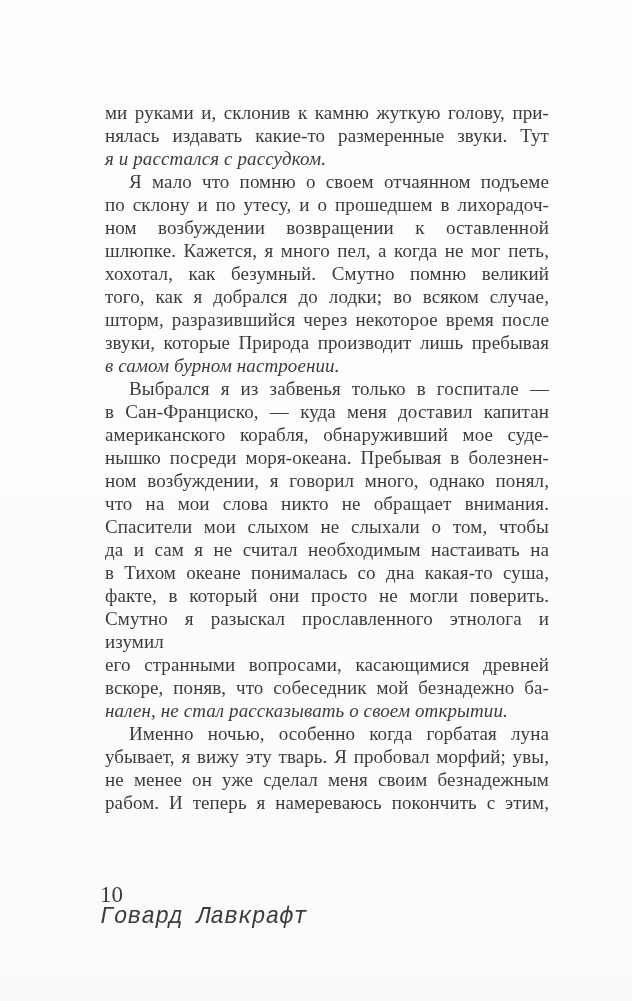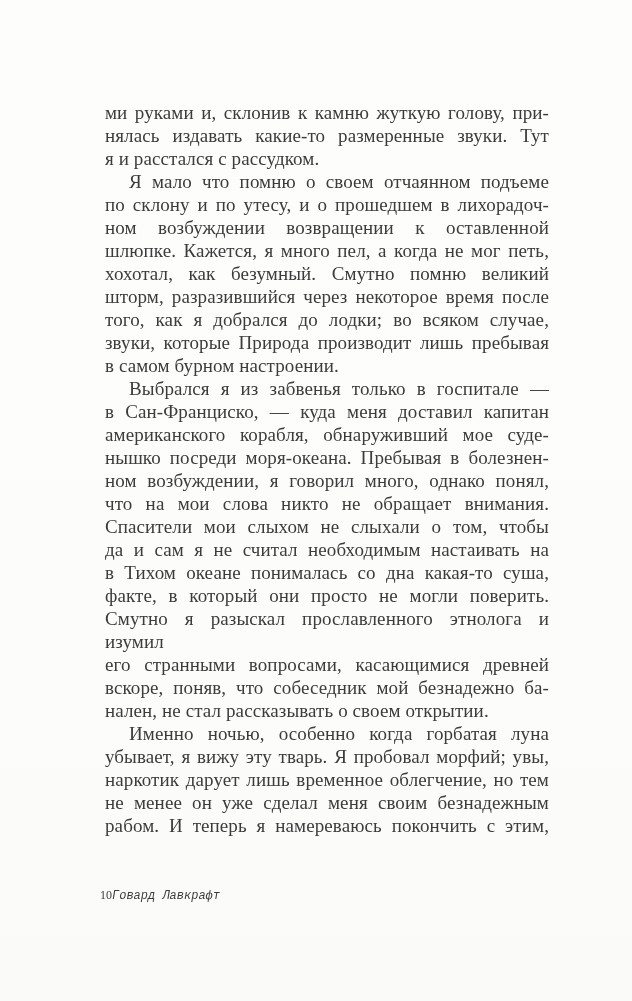--- a/index.html
+++ b/index.html
@@ -26,34 +26,36 @@
     font-size: 19px;
     line-height: 23px;
     letter-spacing: 0.1px;
   }
   .line {
     text-align: justify;
     text-align-last: justify;
   }
   .line.endline {
     text-align-last: left;
+    font-style: italic;
   }
   .line.indent {
     text-indent: 24px;
   }
   .footer {
     position: absolute;
     left: 100px;
     top: 884px;
     width: 450px;
     display: flex;
     justify-content: flex-start;
     align-items: baseline;
-    font-size: 12px;
+    font-size: 23px;
     line-height: 22px;
+    flex-direction: column;
   }
   .folio {
     font-style: normal;
   }
   .running-title {
     font-style: italic;
     font-family: Liberation Mono, monospace;
   }
 </style>
 </head>
@@ -62,41 +64,40 @@
 <div class="page">
   <div class="text-block">
       <div class="line">ми руками и, склонив к камню жуткую голову, при-</div>
       <div class="line">нялась издавать какие-то размеренные звуки. Тут</div>
       <div class="line endline">я и расстался с рассудком.</div>
       <div class="line indent">Я мало что помню о своем отчаянном подъеме</div>
       <div class="line">по склону и по утесу, и о прошедшем в лихорадоч-</div>
       <div class="line">ном возбуждении возвращении к оставленной</div>
       <div class="line">шлюпке. Кажется, я много пел, а когда не мог петь,</div>
       <div class="line">хохотал, как безумный. Смутно помню великий</div>
+      <div class="line">того, как я добрался до лодки; во всяком случае,</div>
       <div class="line">шторм, разразившийся через некоторое время после</div>
-      <div class="line">того, как я добрался до лодки; во всяком случае,</div>
       <div class="line">звуки, которые Природа производит лишь пребывая</div>
       <div class="line endline">в самом бурном настроении.</div>
       <div class="line indent">Выбрался я из забвенья только в госпитале —</div>
       <div class="line">в Сан-Франциско, — куда меня доставил капитан</div>
       <div class="line">американского корабля, обнаруживший мое суде-</div>
       <div class="line">нышко посреди моря-океана. Пребывая в болезнен-</div>
       <div class="line">ном возбуждении, я говорил много, однако понял,</div>
       <div class="line">что на мои слова никто не обращает внимания.</div>
       <div class="line">Спасители мои слыхом не слыхали о том, чтобы</div>
       <div class="line">да и сам я не считал необходимым настаивать на</div>
       <div class="line">в Тихом океане понималась со дна какая-то суша,</div>
       <div class="line">факте, в который они просто не могли поверить.</div>
       <div class="line">Смутно я разыскал прославленного этнолога и изумил</div>
       <div class="line">его странными вопросами, касающимися древней</div>
       <div class="line">вскоре, поняв, что собеседник мой безнадежно ба-</div>
       <div class="line endline">нален, не стал рассказывать о своем открытии.</div>
       <div class="line indent">Именно ночью, особенно когда горбатая луна</div>
       <div class="line">убывает, я вижу эту тварь. Я пробовал морфий; увы,</div>
-      <div class="line">наркотик дарует лишь временное облегчение, но тем</div>
       <div class="line">не менее он уже сделал меня своим безнадежным</div>
       <div class="line">рабом. И теперь я намереваюсь покончить с этим,</div>
     </div>
   <div class="footer">
     <span class="folio">10</span>
     <span class="running-title">Говард Лавкрафт</span>
   </div>
 </div>
 
 </body></html>

